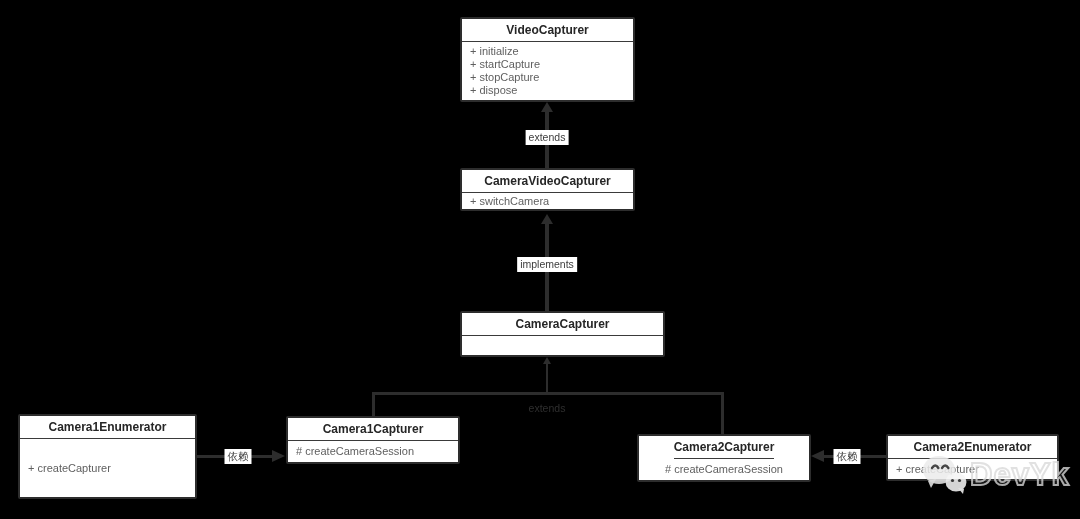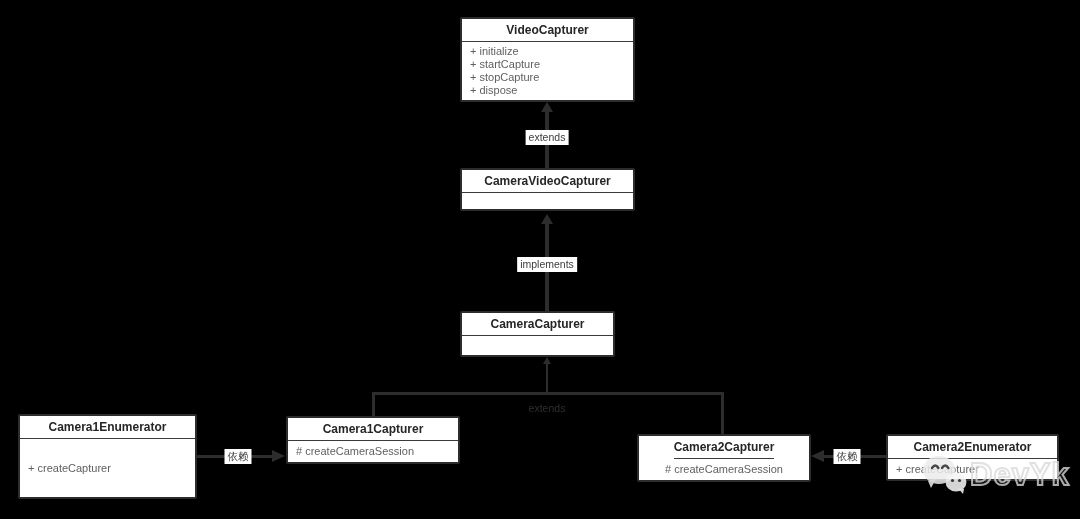--- a/index.html
+++ b/index.html
@@ -137,23 +137,26 @@
     <div class="uml-body">
       <div class="uml-member">+ initialize</div>
       <div class="uml-member">+ startCapture</div>
       <div class="uml-member">+ stopCapture</div>
       <div class="uml-member">+ dispose</div>
     </div>
   </div>
 
   <div class="uml-box" style="left:460px; top:168px; width:175px; height:43px;">
     <div class="uml-title">CameraVideoCapturer</div>
-  </div>
-
-  <div class="uml-box" style="left:460px; top:311px; width:155px; height:46px;text-align:right;">
+    <div class="uml-body">
+      <div class="uml-member">+ switchCamera</div>
+    </div>
+  </div>
+
+  <div class="uml-box" style="left:460px; top:311px; width:205px; height:46px;text-align:right;">
     <div class="uml-title">CameraCapturer</div>
     <div class="uml-body"></div>
   </div>
 
   <div class="uml-box" style="left:18px; top:414px; width:179px; height:85px;">
     <div class="uml-title">Camera1Enumerator</div>
     <div class="uml-body">
       <div class="uml-member">+ createCapturer</div>
     </div>
   </div>

